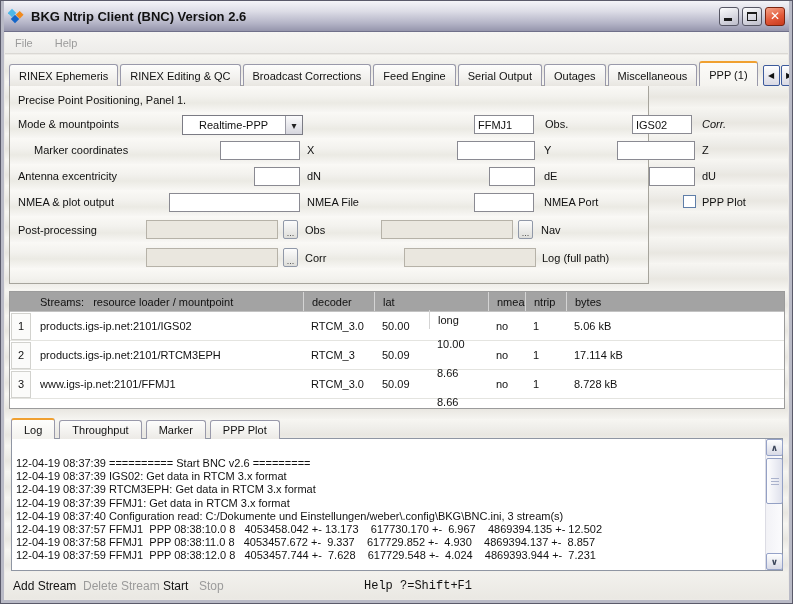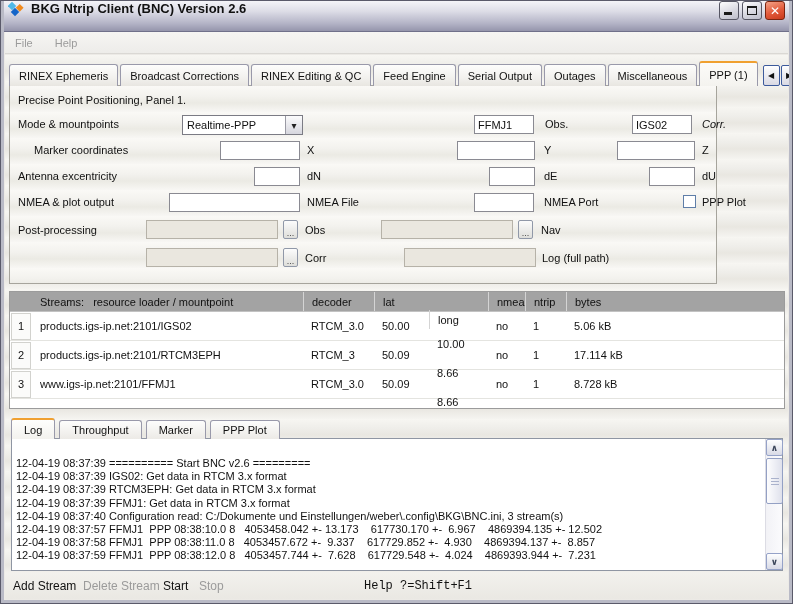--- a/index.html
+++ b/index.html
@@ -5,21 +5,21 @@
   html,body{margin:0;padding:0;background:#d8d8e0;}
   *{box-sizing:border-box;font-family:"Liberation Sans","DejaVu Sans",sans-serif;}
 
   .window{position:relative;width:793px;height:604px;background:#eceae6;
           border:1px solid #5a5a6a;overflow:hidden;}
   .frame{position:absolute;inset:0;border:3px solid #b9bac6;border-top:none;pointer-events:none;z-index:50;}
 
   
   .titlebar{position:absolute;left:1px;right:1px;top:0;height:31px;
     background:linear-gradient(180deg,#f4f4f8 0%,#dcdce6 35%,#b3b3c6 75%,#9595ac 100%);
-    border-bottom:1px solid #70708a;display:flex;align-items:flex-start;padding:0 6px;}
+    border-bottom:1px solid #70708a;display:flex;align-items:center;padding:0 6px;}
   .app-icon{width:18px;height:16px;margin-right:5px;flex:0 0 auto;}
   .title-text{font-size:13px;font-weight:bold;color:#111;white-space:nowrap;}
   .winbtns{margin-left:auto;display:flex;gap:3px;}
   .wbtn{width:20px;height:19px;border:1px solid #565664;border-radius:3px;
     background:linear-gradient(160deg,#fdfdfe 0%,#dcdce4 50%,#bdbdca 100%);
     display:flex;align-items:center;justify-content:center;position:relative;}
   .wbtn.close{background:linear-gradient(160deg,#f4a388 0%,#e2593a 55%,#c83a1c 100%);
     border-color:#7a2410;color:#fff;font-size:12px;font-weight:bold;line-height:1;}
   .glyph-min{position:absolute;left:4px;bottom:4px;width:8px;height:3px;background:#1a1a1a;}
   .glyph-max{width:10px;height:9px;border:1px solid #1a1a1a;border-top:2px solid #1a1a1a;}
@@ -41,30 +41,30 @@
     background:linear-gradient(180deg,#fdfdfc 0%,#f2f1ee 60%,#e8e6e1 100%);
     border:1px solid #99a;border-bottom:none;border-radius:3px 3px 0 0;}
   .tab.active{height:25px;background:linear-gradient(180deg,#fcfbf9,#f4f3ef);
     border-top:2px solid #f0a030;position:relative;z-index:4;}
   .tabscroll{display:flex;margin-left:2px;height:21px;}
   .tsbtn{width:17px;height:21px;border:1px solid #3c5a9c;border-radius:2px;margin-left:1px;
     background:linear-gradient(180deg,#fefefe,#d9d9e4);display:flex;align-items:center;justify-content:center;
     font-size:8px;color:#111;}
 
   
-  .panel1{position:absolute;left:8px;top:84px;width:708px;height:199px;
+  .panel1{position:absolute;left:8px;top:84px;width:640px;height:199px;
     border:1px solid #a6a49c;background:repeating-linear-gradient(180deg,#faf9f6 0px,#f3f2ee 10px,#ebeae4 17px,#f8f7f4 26px);
     z-index:2;}
   .caption{position:absolute;left:8px;top:8px;font-size:11px;color:#111;}
   .flabel{position:absolute;font-size:11px;color:#111;white-space:nowrap;}
   .tinput{position:absolute;height:19px;border:1px solid #8a8a92;background:#fff;
     font-size:11px;padding:0 3px;color:#111;}
   .tinput:disabled,.tinput.dis{background:#eae7df;border-color:#b6b2a8;}
   .combo{position:absolute;height:20px;border:1px solid #7b7b84;background:#fff;display:flex;align-items:center;}
-  .combo .cval{flex:1;font-size:11px;padding-left:4px;color:#111;}
+  .combo .cval{flex:1;font-size:11px;padding-left:16px;color:#111;}
   .combo .cbtn{width:17px;height:100%;border-left:1px solid #9a9aa4;
     background:linear-gradient(180deg,#fbfbfc,#d6d6de);display:flex;align-items:center;justify-content:center;
     font-size:10px;color:#222;}
   .browse{position:absolute;width:15px;height:19px;border:1px solid #9098a8;border-radius:2px;
     background:linear-gradient(180deg,#fcfcfc,#dededa);font-size:9px;color:#444;
     display:flex;align-items:flex-end;justify-content:center;padding-bottom:3px;line-height:4px;}
   .checkbox{position:absolute;width:13px;height:13px;border:1px solid #5f7ea8;background:#fff;}
 
   
   .streams{position:absolute;left:8px;top:290px;width:776px;height:118px;
@@ -137,22 +137,22 @@
 
   <div class="menubar">
     <span>File</span>
     <span>Help</span>
   </div>
 
   <div class="clientbg"></div>
 
   <div class="tabbar">
     <div class="tab">RINEX Ephemeris</div>
+    <div class="tab">RINEX Editing &amp; QC</div>
     <div class="tab">Broadcast Corrections</div>
-    <div class="tab">RINEX Editing &amp; QC</div>
     <div class="tab">Feed Engine</div>
     <div class="tab">Serial Output</div>
     <div class="tab">Outages</div>
     <div class="tab">Miscellaneous</div>
     <div class="tab active">PPP (1)</div>
     <div class="tabscroll">
       <div class="tsbtn">◀</div>
       <div class="tsbtn">▶</div>
     </div>
   </div>

